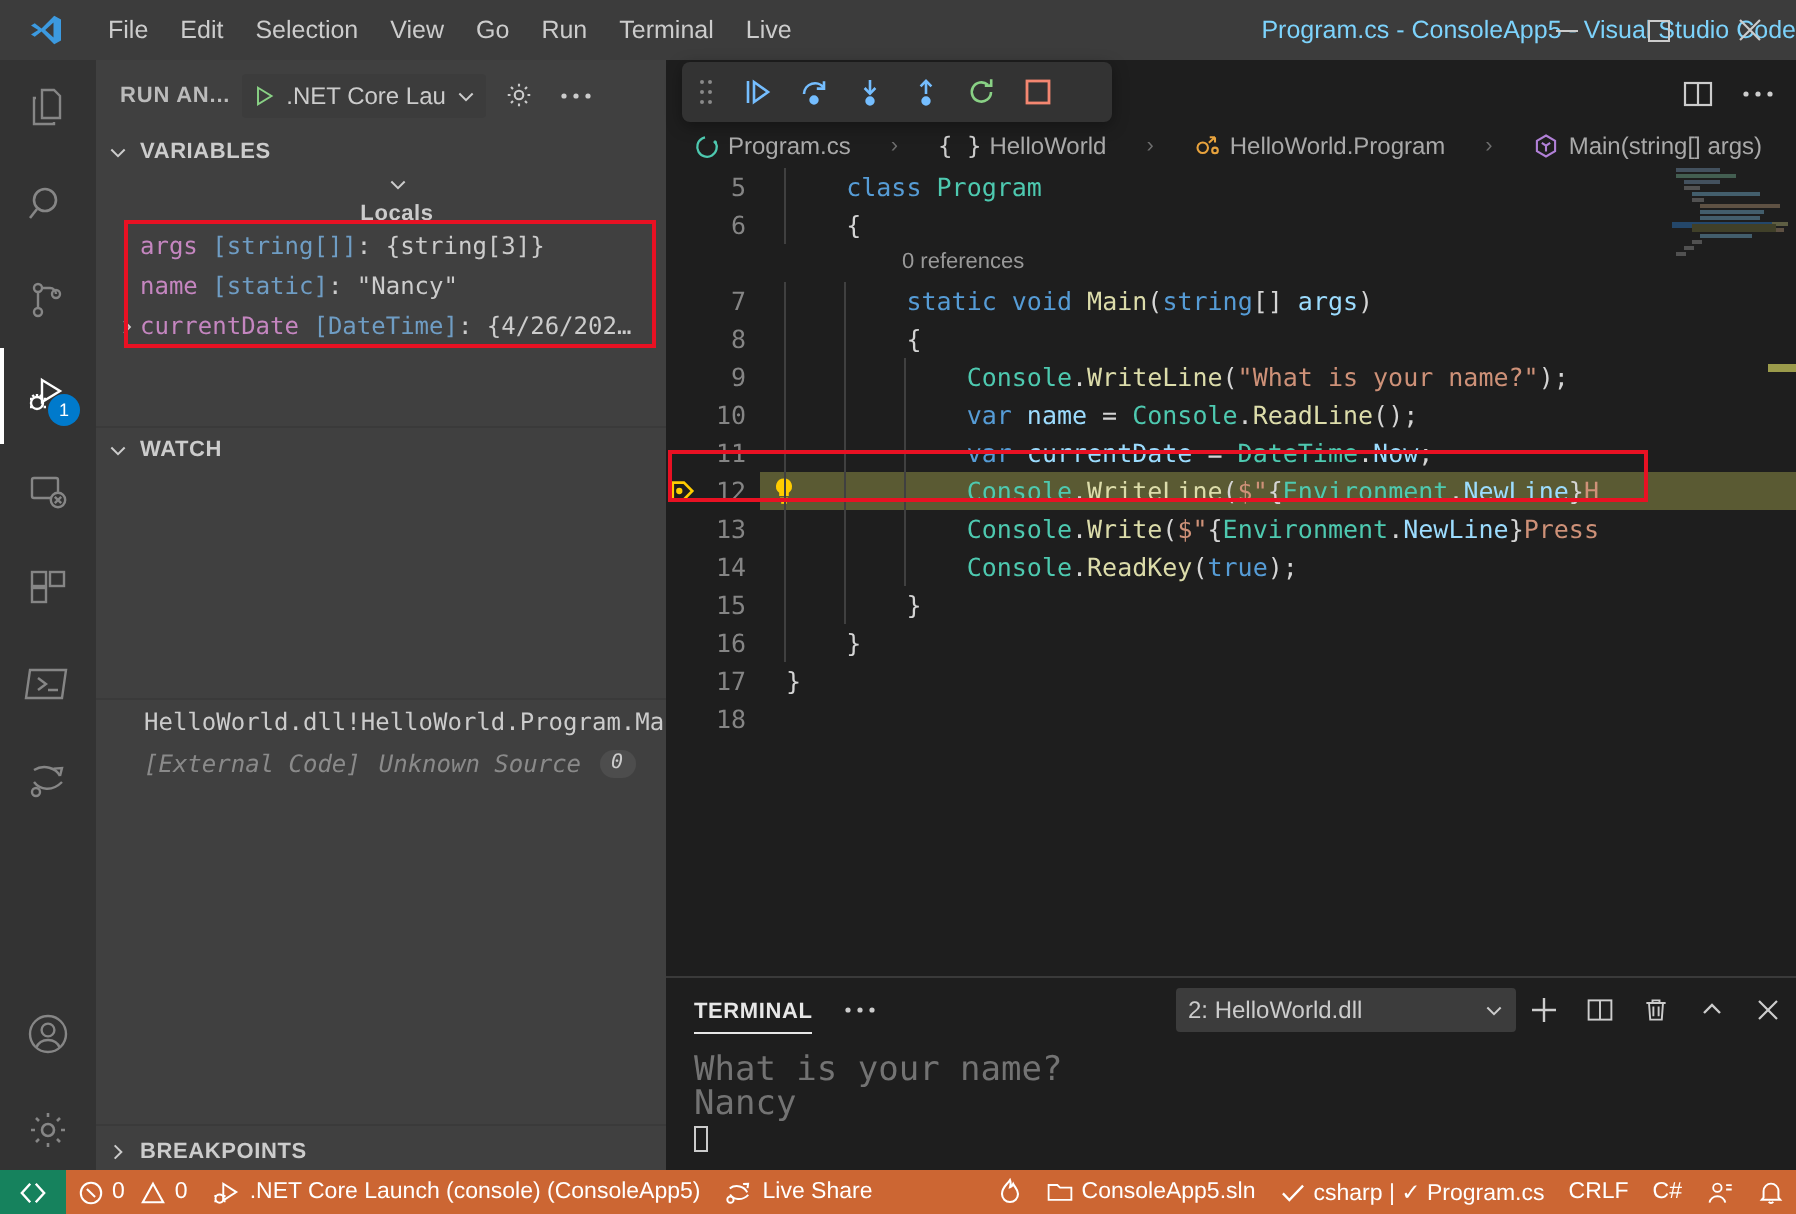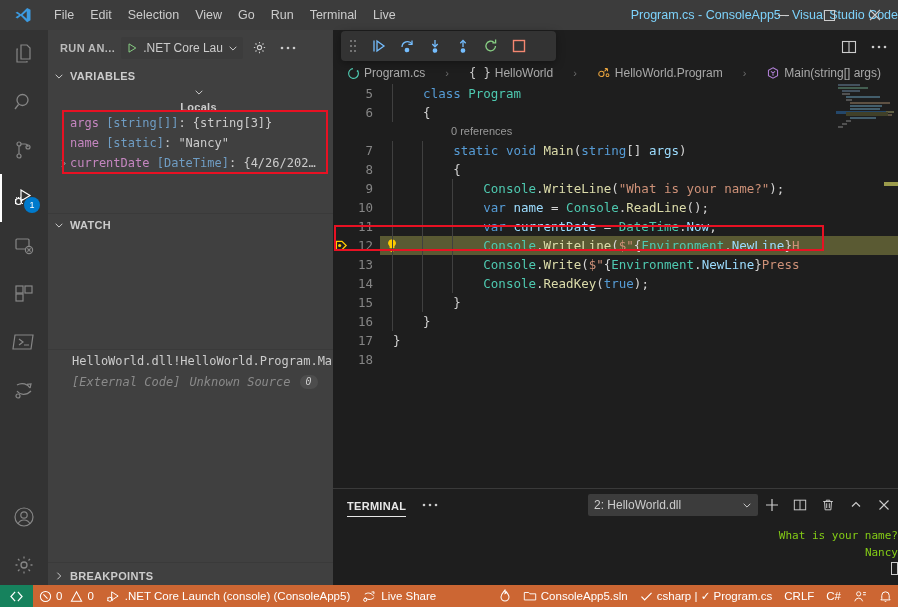--- a/index.html
+++ b/index.html
@@ -184,22 +184,22 @@
     content:""; position:absolute; left:0; bottom:4px; height:1px; width:100%; background:#e7e7e7;
   }
   .panel-more { margin-left:16px; color:#cccccc; cursor:pointer; width:22px; text-align:center; }
   .term-select {
     margin-left:auto; display:flex; align-items:center; background:#3c3c3c; height:22px;
     padding:0 6px; gap:10px; border-radius:2px; cursor:pointer; min-width:170px;
   }
   .term-select-label { font-size:12px; color:#cccccc; }
   .panel-btn { width:28px; height:28px; display:flex; align-items:center; justify-content:center; color:#cccccc; cursor:pointer; }
   .term-body {
-    padding:6px 0 0 14px; font-family:"DejaVu Sans Mono", monospace; font-size:11px;
-    color:#84cc16; line-height:17px;text-align:right;
+    padding:6px 0 0 14px; font-family:"DejaVu Sans Mono", monospace; font-size:17px;
+    color:#737373; line-height:17px;
   }
   .term-cursor { display:inline-block; width:7px; height:13px; border:1px solid #cccccc; vertical-align:-2px; }
 
   
   .statusbar {
     position:absolute; left:0; bottom:0; width:898px; height:22px;
     background:#cc6633; display:flex; align-items:center;
     font-size:11.5px; color:#ffffff;
   }
   .remote-ind {

